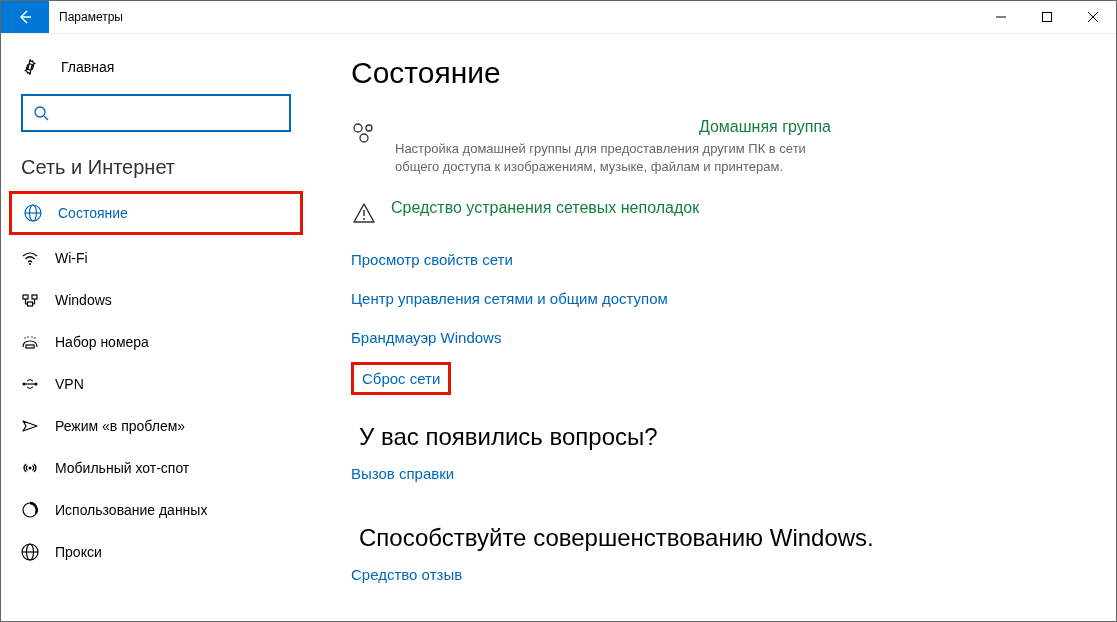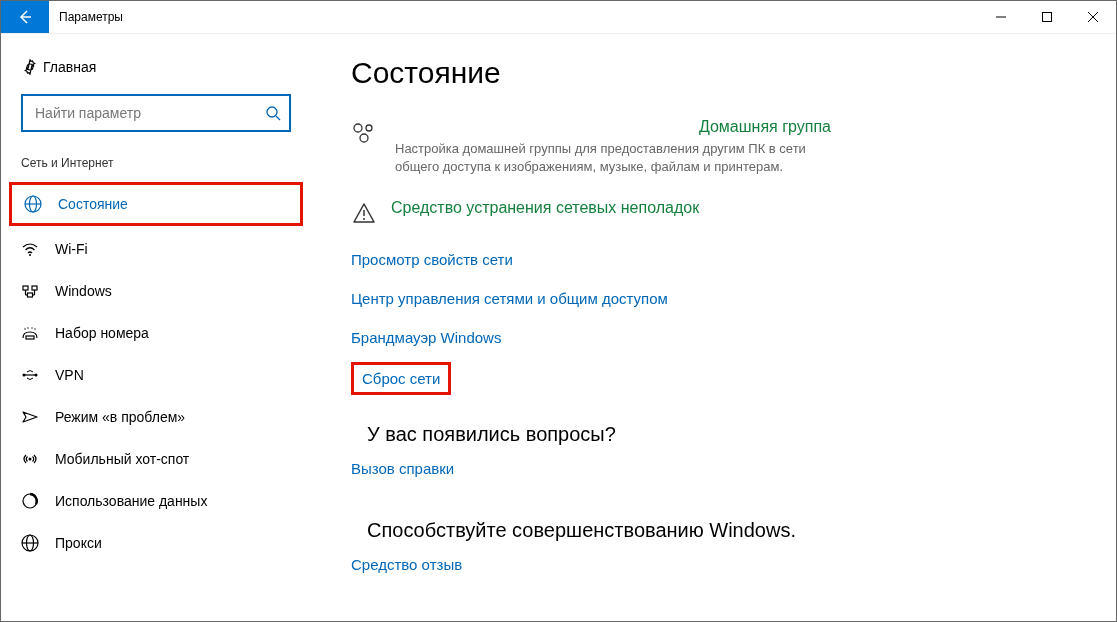--- a/index.html
+++ b/index.html
@@ -5,39 +5,39 @@
 html,body{margin:0;padding:0;font-family:"Segoe UI",Arial,sans-serif;font-size:14px;color:#000;background:#fff;height:100%;}
 .window{width:1117px;height:622px;border:1px solid #666;box-sizing:border-box;position:relative;overflow:hidden;display:flex;flex-direction:column;}
 .titlebar{height:32px;display:flex;align-items:stretch;border-bottom:1px solid #eee;}
 .back-btn{width:48px;background:#0078d7;color:#fff;display:flex;align-items:center;justify-content:center;}
 .title-text{flex:0 0 auto;padding:0 10px;display:flex;align-items:center;font-size:12px;}
 .title-spacer{flex:1;}
 .win-controls{display:flex;}
 .win-btn{width:46px;display:flex;align-items:center;justify-content:center;}
 .body{flex:1;display:flex;overflow:hidden;}
 .sidebar{width:310px;padding:18px 0 0 0;box-sizing:border-box;overflow-y:auto;}
-.home-row{display:flex;align-items:center;gap:4px;padding:6px 20px 14px 20px;}
+.home-row{display:flex;align-items:center;gap:22px;padding:6px 20px 14px 20px;}
 .home-row .icon{width:18px;height:18px;display:flex;align-items:center;justify-content:center;}
 .search-box{margin:4px 20px 18px 20px;border:2px solid #0067b8;height:34px;display:flex;align-items:center;padding:0 8px 0 10px;}
 .search-box input{flex:1;border:none;outline:none;font-size:14px;color:#666;background:transparent;}
 .search-box input::placeholder{color:#777;}
-.section-label{padding:6px 20px 10px 20px;color:#333;font-size:12px;}
+.section-label{padding:6px 20px 10px 20px;color:#333;font-size:20px;}
 .nav-item{display:flex;align-items:center;gap:16px;padding:12px 20px;font-size:14px;color:#000;}
 .nav-item.selected{color:#0067b8;}
 .nav-item .icon{width:18px;height:18px;display:flex;align-items:center;justify-content:center;flex:0 0 18px;}
 .red-box-nav{border:3px solid #e51400;margin:2px 8px 2px 8px;padding:10px 12px;}
 .content{flex:1;padding:16px 40px 0 40px;overflow-y:auto;}
 h1{font-weight:400;font-size:30px;margin:6px 0 28px 0;}
 .feat{display:flex;gap:14px;margin-bottom:20px;max-width:480px;}
 .feat .icon{width:26px;flex:0 0 26px;display:flex;justify-content:center;padding-top:2px;}
 .feat-title{font-size:16px;color:#15803d;margin:0 0 4px 0;text-align:right;}
 .feat-desc{font-size:13px;color:#666;margin:4px;line-height:1.35;}
 .link{color:#0067b8;font-size:15px;margin:6px 0 16px 0;display:inline-block;}
 .link.reset{border:3px solid #e51400;padding:5px 8px;margin-top:0;margin-bottom:2px;}
-h2{font-weight:400;font-size:20px;margin:26px 0 8px 16px;}
+h2{font-weight:400;font-size:24px;margin:26px 0 8px 8px;}
 svg{display:block;}
 </style>
 </head>
 <body>
 
 <div class="window">
 
   <div class="titlebar">
     <div class="back-btn">
       <span>
@@ -81,21 +81,20 @@
       <div class="home-row">
         <span class="icon">
           <svg width="18" height="18" viewBox="0 0 24 24">
               <path fill="none" stroke="#000" stroke-width="1.5" d="M12 8a4 4 0 100 8 4 4 0 000-8zM12 2l1 2.5 2.5-.7 .7 2.5 2.5 1-2.5 1 .7 2.5-2.5-.7L12 22l-1-2.5-2.5.7-.7-2.5-2.5-1 2.5-1-.7-2.5 2.5.7L12 2z" stroke-linejoin="round"></path>
             </svg>
         </span>
         <span>Главная</span>
       </div>
 
       <div class="search-box">
-        <input type="text" placeholder="Найти параметр" style="">
         <span>
           <svg width="16" height="16" viewBox="0 0 16 16">
               <circle cx="7" cy="7" r="5" stroke="#0067b8" fill="none" stroke-width="1.3"></circle>
               <line x1="11" y1="11" x2="15" y2="15" stroke="#0067b8" stroke-width="1.3"></line>
             </svg>
         </span>
       </div>
 
       <div class="section-label">Сеть и Интернет</div>
 

